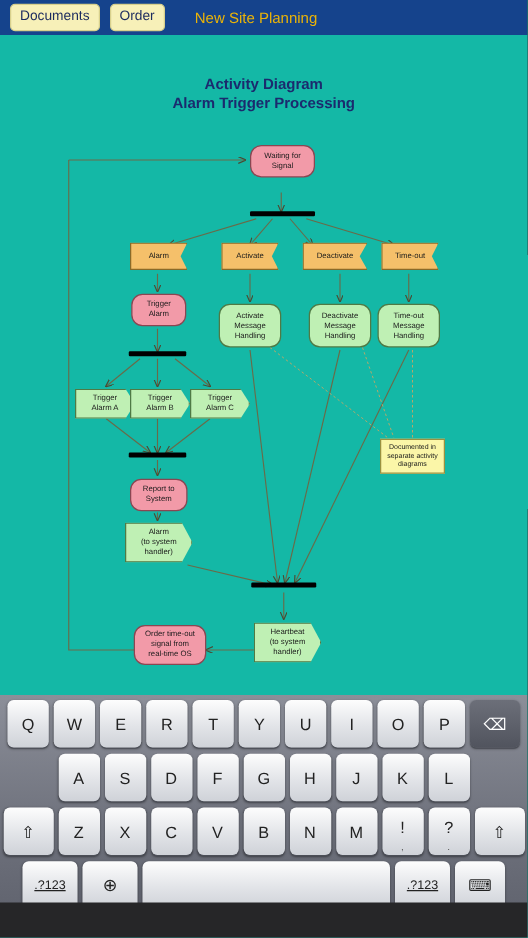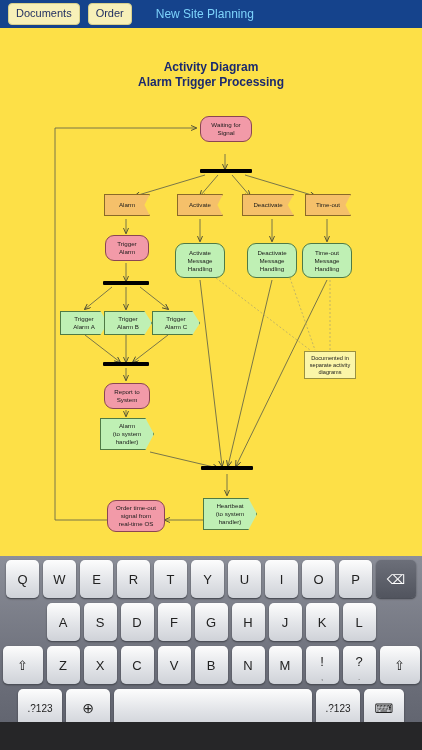--- a/index.html
+++ b/index.html
@@ -17,27 +17,27 @@
     display:flex;align-items:center;
   }
   .tb-btn{
     background:#f7f0b8;color:#1b2a5e;
     border:1px solid #d8d08c;border-radius:4px;
     font-size:11px;line-height:1;
     padding:4px 7px 5px 7px;margin-left:8px;
     white-space:nowrap;
   }
   .tb-title{
-    color:#7dd3fc;font-size:12px;margin-left:24px;white-space:nowrap;
+    color:#eab308;font-size:12px;margin-left:24px;white-space:nowrap;
   }
 
   
   .canvas{
     position:absolute;left:0;top:28px;width:422px;height:528px;
-    background:#fde047;overflow:hidden;
+    background:#14b8a6;overflow:hidden;
   }
   .diagram-title{
     position:absolute;left:0;top:32px;width:422px;text-align:center;
     color:#1b2a6e;font-size:12px;font-weight:bold;line-height:15px;
     white-space:pre-line;
   }
   svg.wires{position:absolute;left:0;top:0;width:422px;height:528px;}
 
   
   .node{
@@ -78,21 +78,21 @@
     border-radius:5px;
     box-shadow:0 1px 0 #4c4f58, 0 1px 2px rgba(0,0,0,.45);
     color:#222;font-size:13px;
     display:flex;align-items:center;justify-content:center;
     height:38px;width:33px;margin:0 2px;
     position:relative;
   }
   .key.k-return{width:52px;font-size:10px;}
   .key.k-shift{width:40px;font-size:13px;}
   .key.k-space{width:198px;}
-  .key.k-mode{width:44px;font-size:10px;}
+  .key.k-mode{width:44px;font-size:10px;text-decoration:underline;}
   .key.k-globe{width:44px;font-size:14px;}
   .key.k-hide{width:40px;font-size:13px;}
   .key.k-del{
     width:40px;
     background:linear-gradient(180deg,#6c6f79 0%,#51545e 100%);
     color:#fff;font-size:13px;
   }
   .key .sub{
     position:absolute;bottom:2px;left:0;right:0;text-align:center;
     font-size:8px;color:#555;

